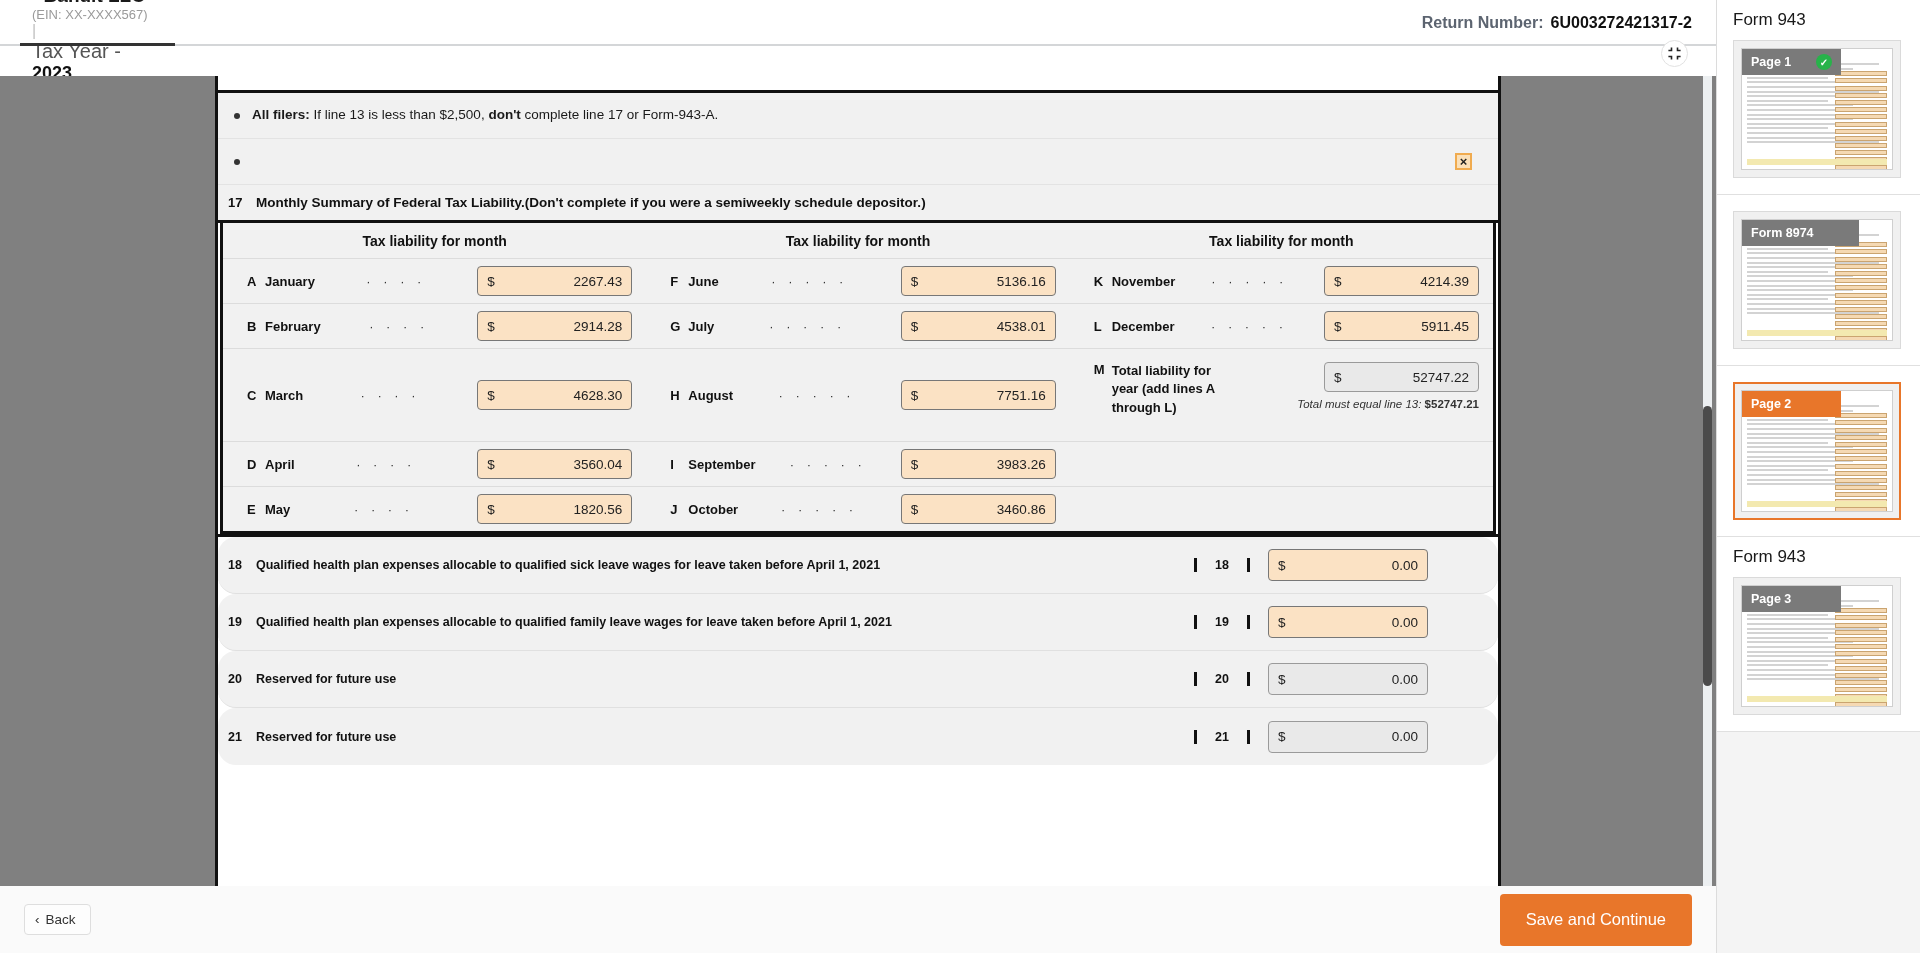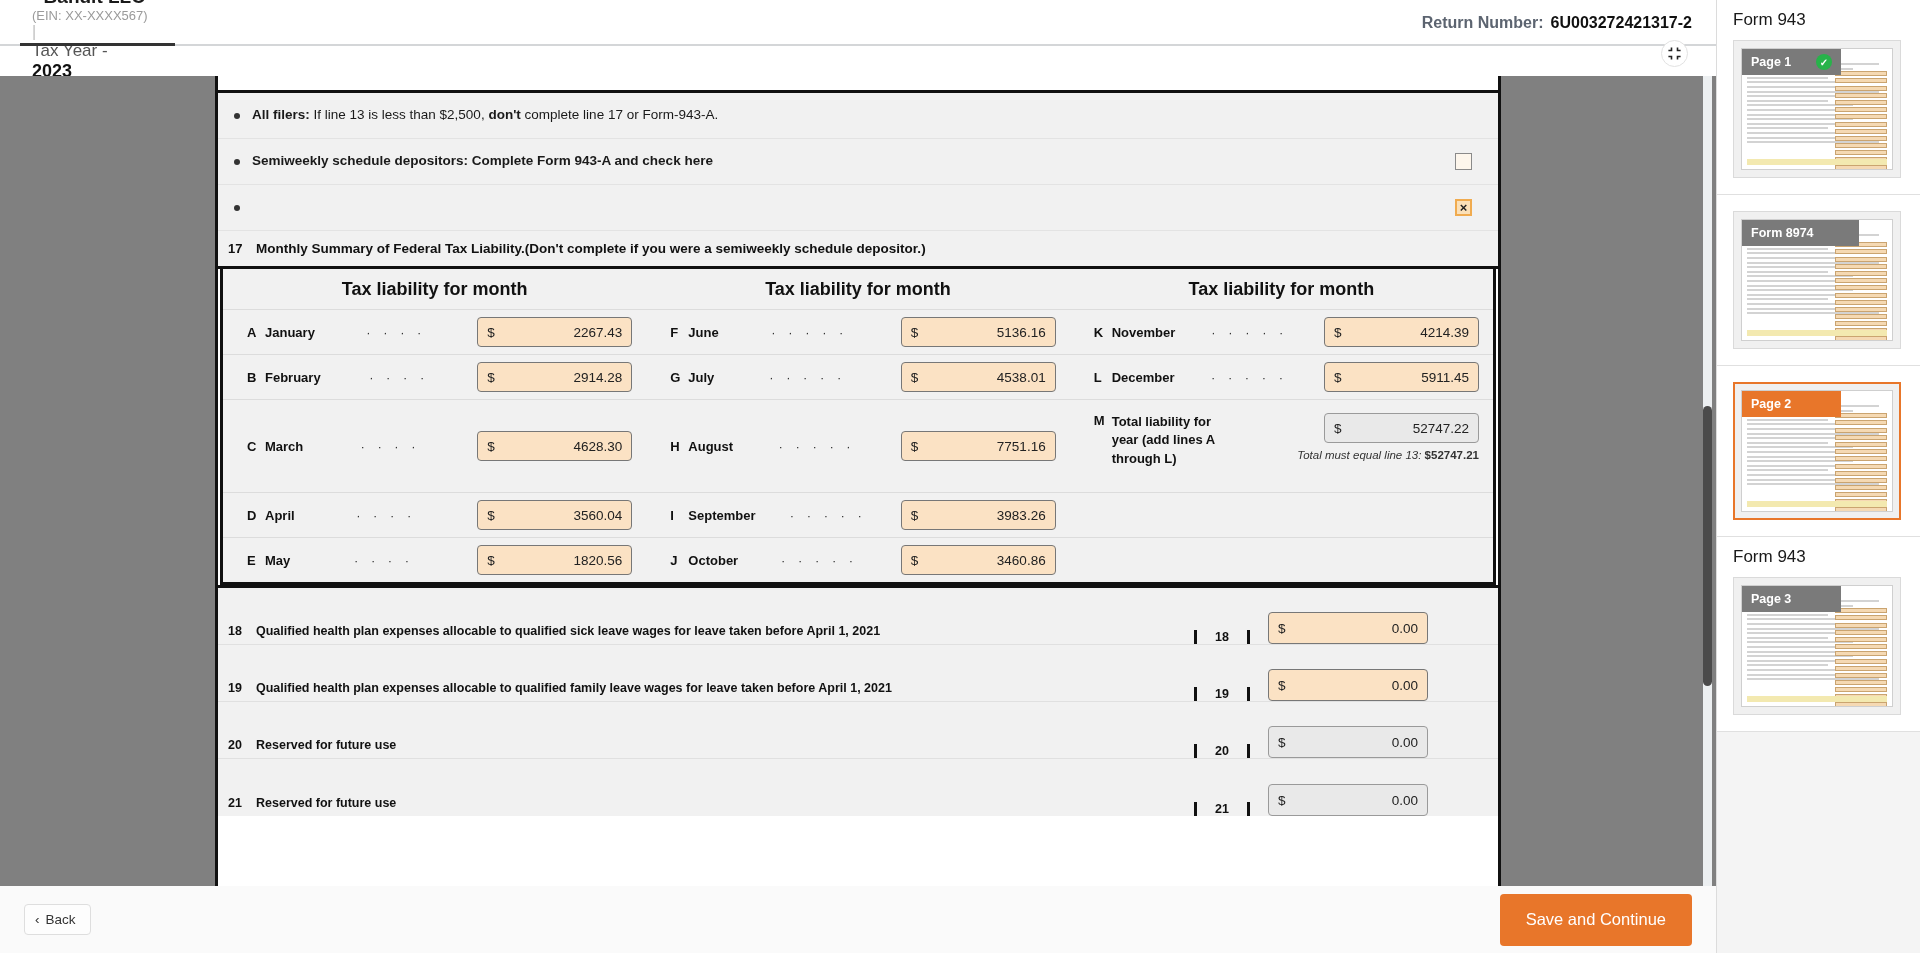--- a/index.html
+++ b/index.html
@@ -14,21 +14,21 @@
   .left-pane { width: 1716px; height: 953px; position: relative; background:#fff; }
   .header {
     height: 46px; display: flex; align-items: center;
     padding: 0 24px 0 20px; position: relative;
   }
   .hdr-left { display:flex; align-items:baseline; white-space:nowrap;flex-direction:column; }
   .hdr-form { font-size: 19px; color:#6b6b6b; font-weight:400; letter-spacing:.1px; }
   .hdr-company { font-size: 19px; color:#1a1a1a; font-weight:700; margin-left:6px; }
   .hdr-ein { font-size: 13px; color:#9a9a9a; margin-left:7px; }
   .hdr-sep { font-size: 16px; color:#c0c0c0; margin:0 12px; }
-  .hdr-ty-label { font-size: 17px; color:#555; }
+  .hdr-ty-label { font-size: 20px; color:#555; }
   .hdr-ty-val { font-size: 18px; color:#111; font-weight:700; margin-left:8px; }
   .hdr-right { margin-left:auto; display:flex; align-items:baseline; white-space:nowrap; }
   .hdr-rn-label { font-size: 16px; color:#5c6470; font-weight:600; }
   .hdr-rn-val { font-size: 16px; color:#111; font-weight:700; margin-left:7px; }
   .hdr-underline {
     position:absolute; left:20px; bottom:0; width:155px; height:3px; background:#333;
   }
   .hdr-rule {
     position:absolute; left:0; bottom:0; width:100%; height:2px; background:#d4d6d8;
   }
@@ -83,21 +83,21 @@
   }
   .l17-num { font-size:13px; font-weight:700; color:#111; width:28px; }
   .l17-title { font-size:13.5px; font-weight:700; color:#111; }
   
   .month-table {
     margin: 0 2px 0 2px; border:3px solid #111; border-top:none;
     background:#f1f1f1;
   }
   .mt-headrow { display:flex; border-bottom:1px solid #dcdcdc; }
   .mt-head {
-    flex:1; text-align:center; font-size:18px; font-weight:700; color:#111;
+    flex:1; text-align:center; font-size:14px; font-weight:700; color:#111;
     padding:10px 0 9px 0;
   }
   .mt-row { display:flex; border-bottom:1px solid #dcdcdc; }
   .mt-row:last-child { border-bottom:none; }
   .mt-cell {
     flex:1; display:flex; align-items:center; padding:7px 14px 7px 24px;
     min-height:43px;
   }
   .mt-cell.empty { }
   .m-letter { font-size:13px; font-weight:700; color:#111; width:13px; flex:0 0 auto; }
@@ -127,22 +127,22 @@
     margin-left:5px;
   }
   .total-right { margin-left:auto; display:flex; flex-direction:column; align-items:flex-end; }
   .total-note {
     font-size:11.5px; font-style:italic; color:#333; margin-top:6px; white-space:nowrap;
   }
   .total-note b { font-style:normal; font-weight:700; }
   
   .nl-wrap { border-top:3px solid #111; }
   .nl-row {
-    display:flex; align-items:flex-end; border-bottom:1px solid #e0e0e0;
-    background:#f1f1f1; min-height:57px;
+    display:flex; align-items:center; border-bottom:1px solid #e0e0e0;
+    background:#f1f1f1; min-height:57px;border-radius:18px;
   }
   .nl-row:last-child { border-bottom:none; }
   .nl-desc {
     flex:1; display:flex; align-items:center; padding:6px 14px 6px 10px;
     font-size:12.5px; color:#111;
   }
   .nl-dnum { font-weight:700; width:28px; flex:0 0 auto; }
   .nl-dtext { font-weight:700; }
   .nl-num {
     width:56px; flex:0 0 auto; display:flex; align-items:center; justify-content:center;
@@ -256,27 +256,20 @@
 
           <div class="topline"></div>
 
           <div id="bullets">
               <div class="bullet-row">
                 <span class="bullet-dot"></span>
                 <span class="bullet-text"><b>All filers:</b><span class="reg"> If line 13 is less than $2,500, </span><b>don't</b><span class="reg"> complete line 17 or Form-943-A.</span></span>
               </div>
               <div class="bullet-row">
                 <span class="bullet-dot"></span>
-                <span class="bullet-text"><b>Semiweekly schedule depositors: Complete Form 943-A and check here</b><span class="reg"></span><span class="reg"></span></span>
-                <div class="cbox-wrap">
-                  <div class="cbox"></div>
-                </div>
-              </div>
-              <div class="bullet-row">
-                <span class="bullet-dot"></span>
                 <div class="cbox-wrap">
                   <div class="cbox checked">×</div>
                 </div>
               </div>
             </div>
 
           <div class="line17-head">
             <span class="l17-num">17</span>
             <span class="l17-title">Monthly Summary of Federal Tax Liability.(Don't complete if you were a semiweekly schedule depositor.)</span>
           </div>

